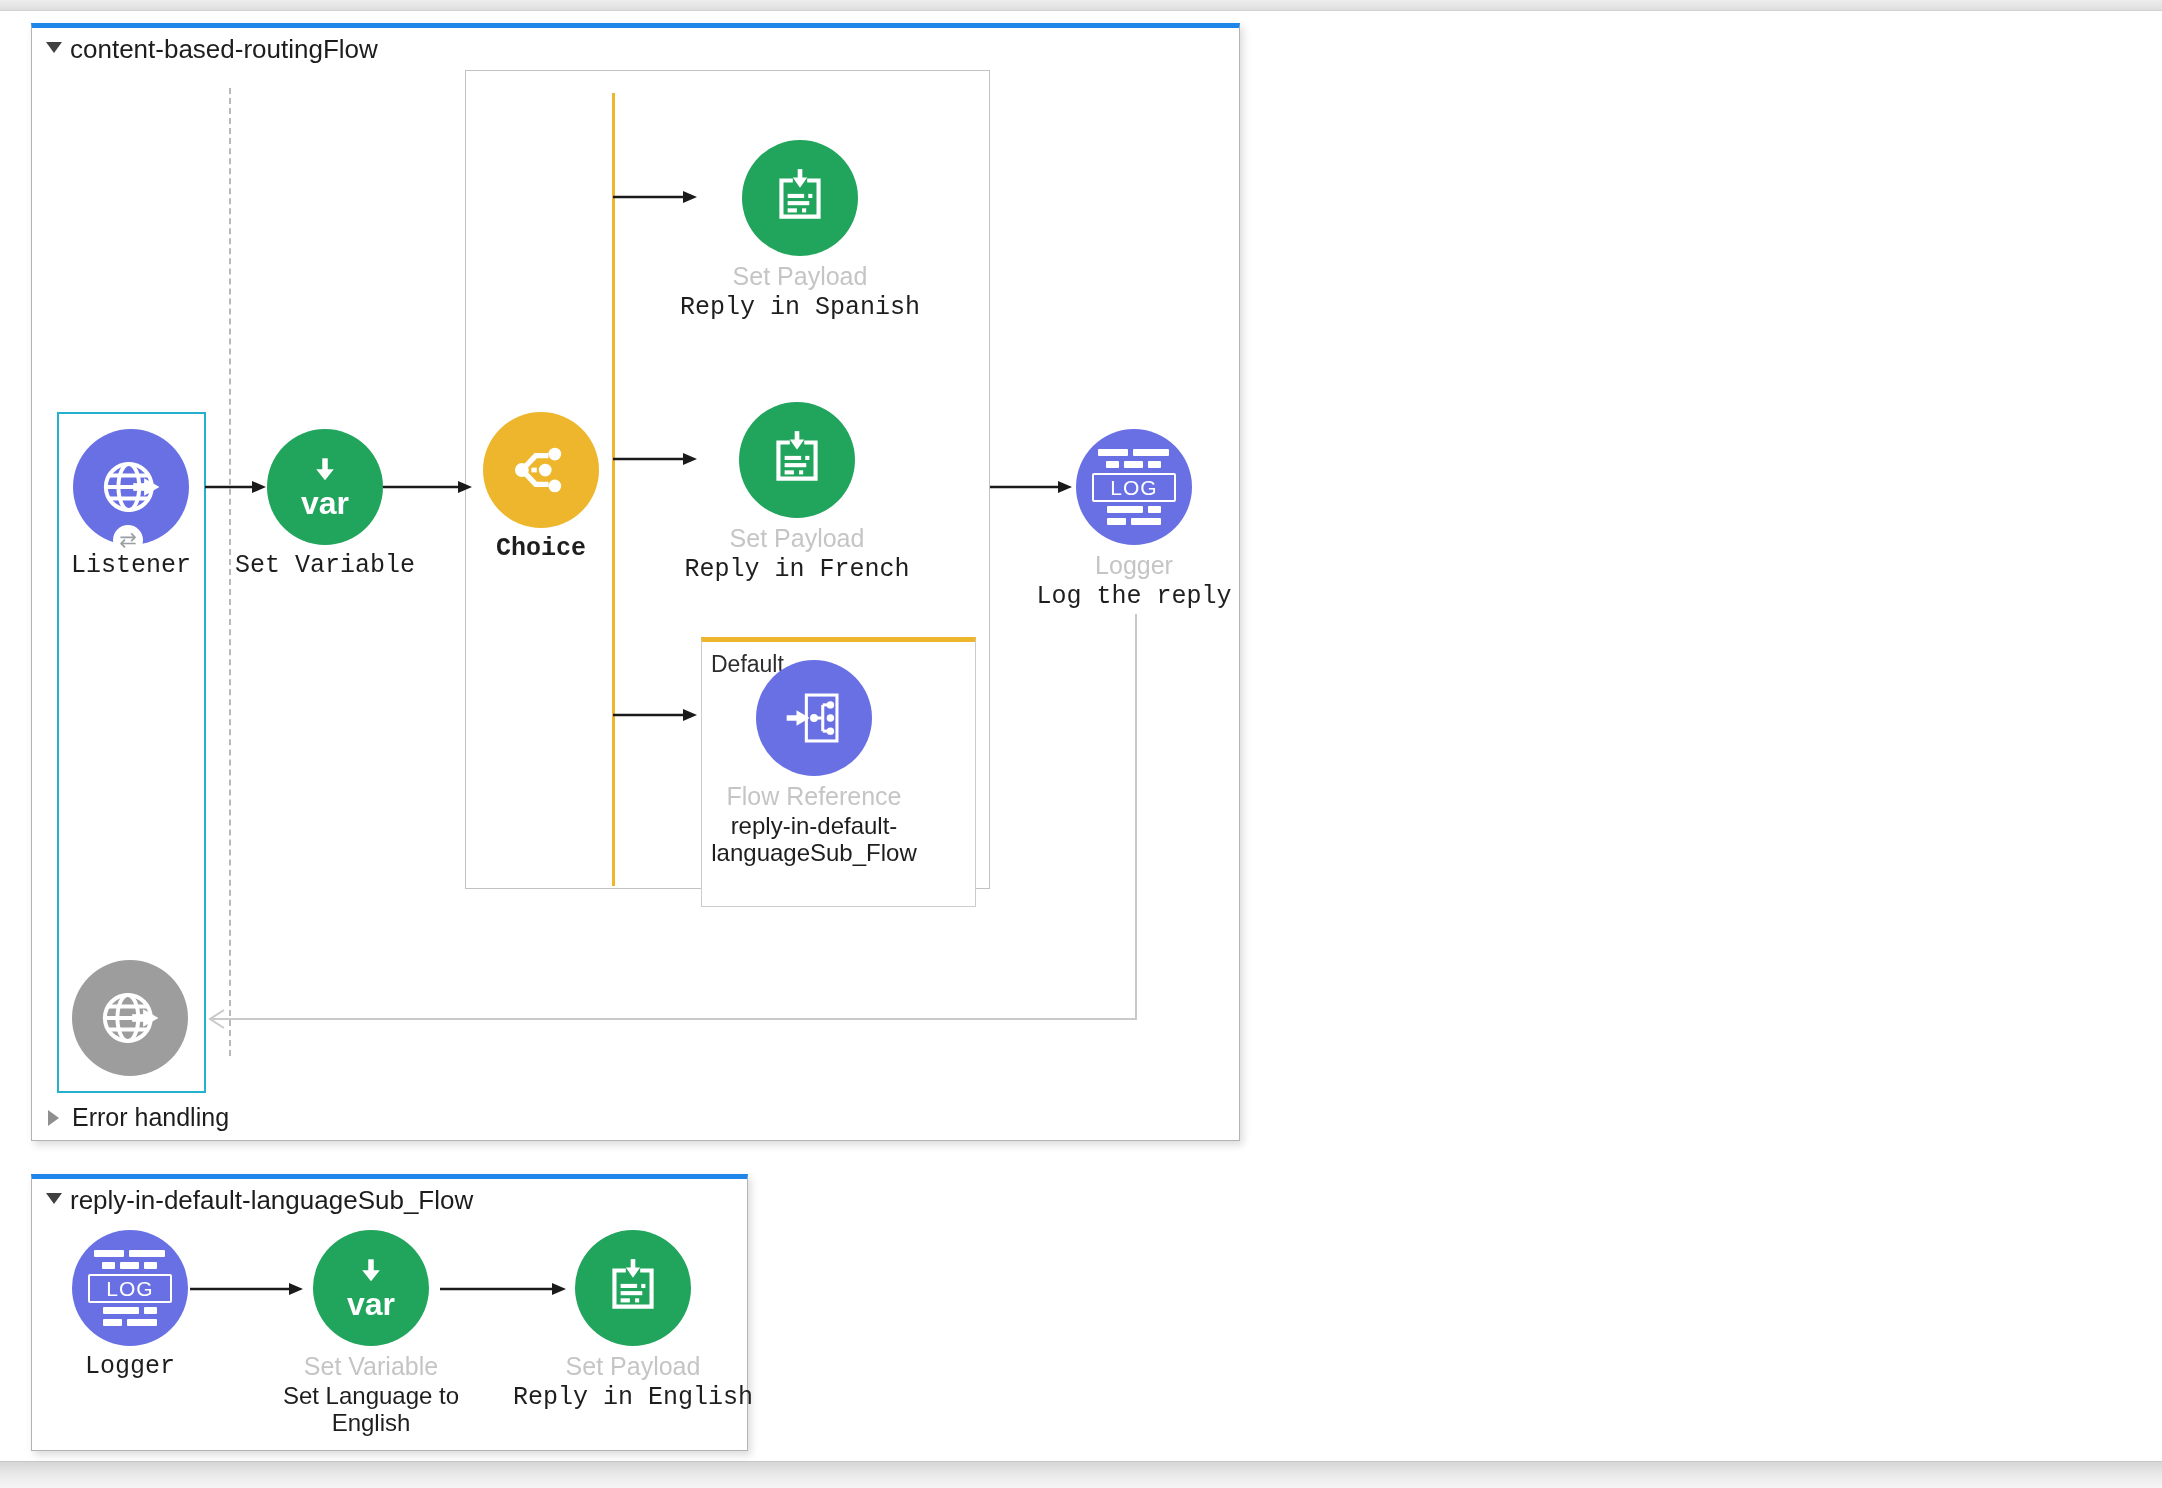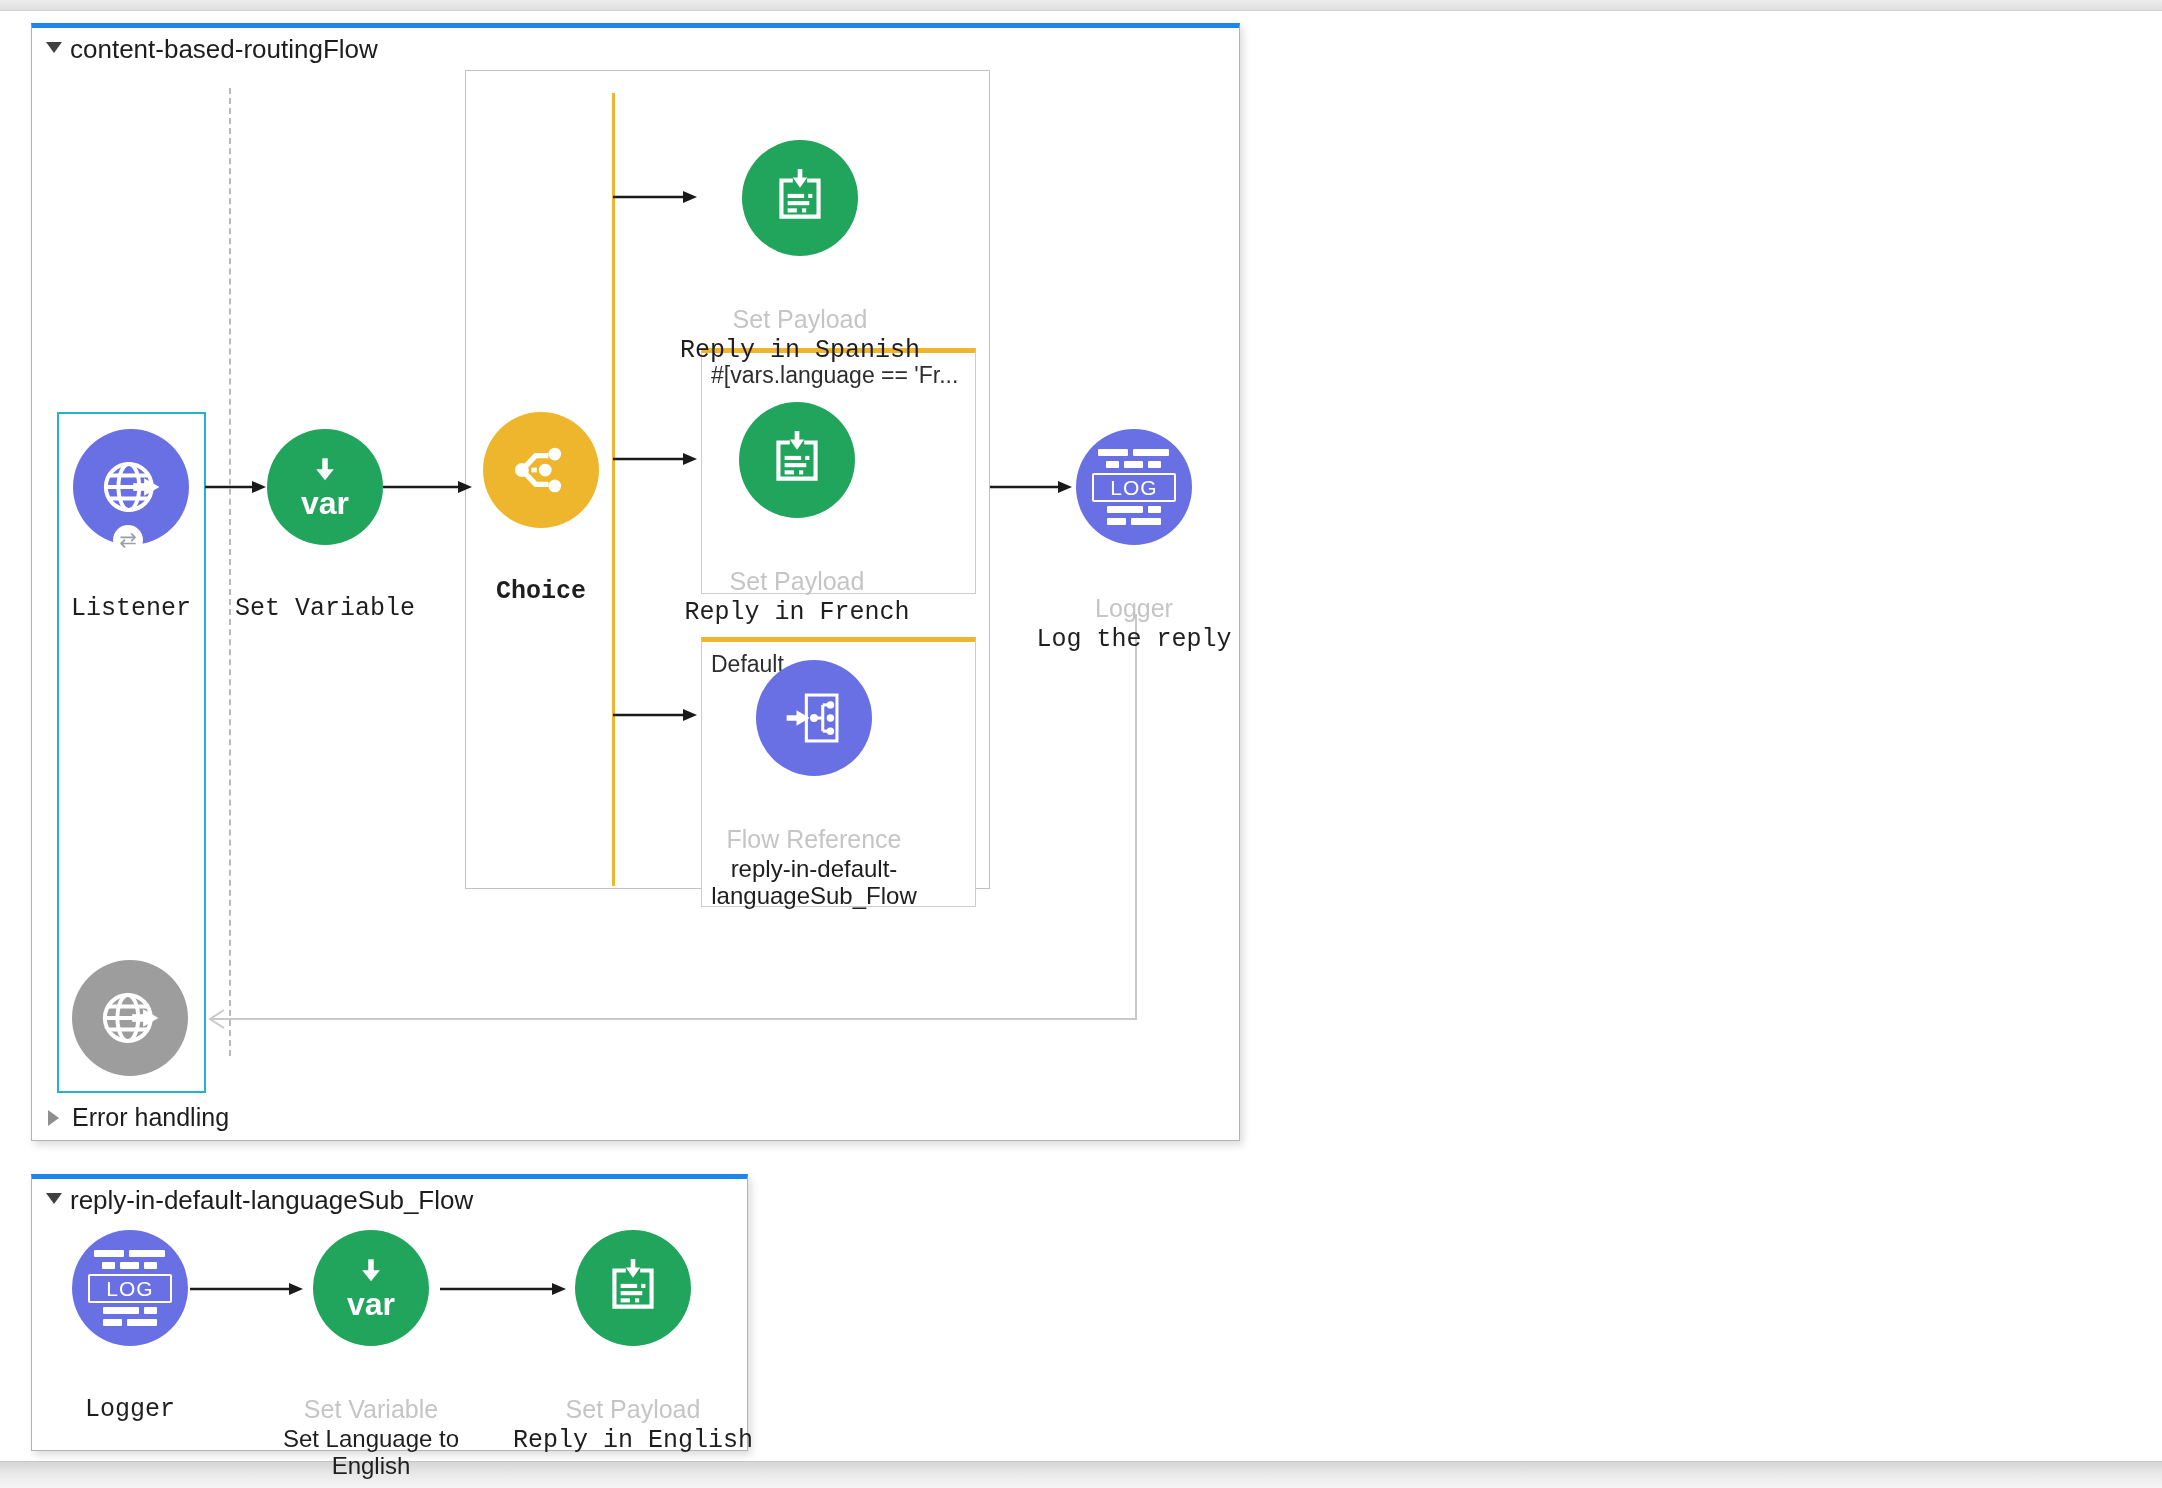--- a/index.html
+++ b/index.html
@@ -33,21 +33,21 @@
               border-top:5px solid #eeb62c;box-sizing:border-box;z-index:3;}
   .branch-cond{margin:9px 8px 0 9px;font-size:23px;color:#2d2d2d;white-space:nowrap;overflow:hidden;}
   
   .wires{position:absolute;left:0;top:0;z-index:4;pointer-events:none;}
   
   .node{position:absolute;width:116px;height:116px;z-index:5;}
   .circle{width:116px;height:116px;border-radius:50%;display:flex;flex-direction:column;
           align-items:center;justify-content:center;position:relative;}
   .c-indigo{background:#6970e4;} .c-green{background:#21a45c;}
   .c-yellow{background:#eeb62c;} .c-gray{background:#9d9d9d;}
-  .labels{position:absolute;top:121px;left:50%;transform:translateX(-50%);text-align:center;z-index:5;margin-top:43px;}
+  .labels{position:absolute;top:121px;left:50%;transform:translateX(-50%);text-align:center;z-index:5;}
   .type-gray{color:#c5c5c5;font-size:25px;line-height:31px;white-space:nowrap;}
   .name-black{color:#1e1e1e;font-size:25px;line-height:31px;white-space:nowrap;font-family:Liberation Mono, monospace;}
   .name-black.bold{font-weight:700;}
   .name-line{color:#1e1e1e;font-size:24px;line-height:27px;white-space:nowrap;}
   .var-text{color:#fff;font-size:32px;font-weight:700;line-height:30px;margin-top:2px;}
   .badge{position:absolute;left:40px;top:96px;width:30px;height:30px;border-radius:50%;
          background:#fff;color:#9aa0a6;font-size:21px;display:flex;align-items:center;
          justify-content:center;z-index:6;}
   
   .log-icon{display:flex;flex-direction:column;align-items:center;}
@@ -70,23 +70,20 @@
 
   <div class="panel panel-sub"></div>
   <div class="tri-down" style="left:46px;top:1193px;"></div>
   <div class="flow-title" style="left:70px;top:1185px;">reply-in-default-languageSub_Flow</div>
 
   <div class="source-box"></div>
   <div class="dashed-divider"></div>
   <div class="scope-box"></div>
   <div class="yellow-rail"></div>
 
-  <div class="branch-box" style="top:348px;height:246px;">
-    <div class="branch-cond">#[vars.language == 'Fr...</div>
-  </div>
   <div class="branch-box" style="top:608px;height:270px;margin-top:29px;">
     <div class="branch-cond">Default</div>
   </div>
 
   <svg class="wires" width="2162" height="1488">
     <g stroke="#1a1a1a" stroke-width="2.5">
       <line x1="205" y1="487" x2="252" y2="487"></line>
       <line x1="383" y1="487" x2="458" y2="487"></line>
       <line x1="613" y1="197" x2="683" y2="197"></line>
       <line x1="613" y1="459" x2="683" y2="459"></line>

